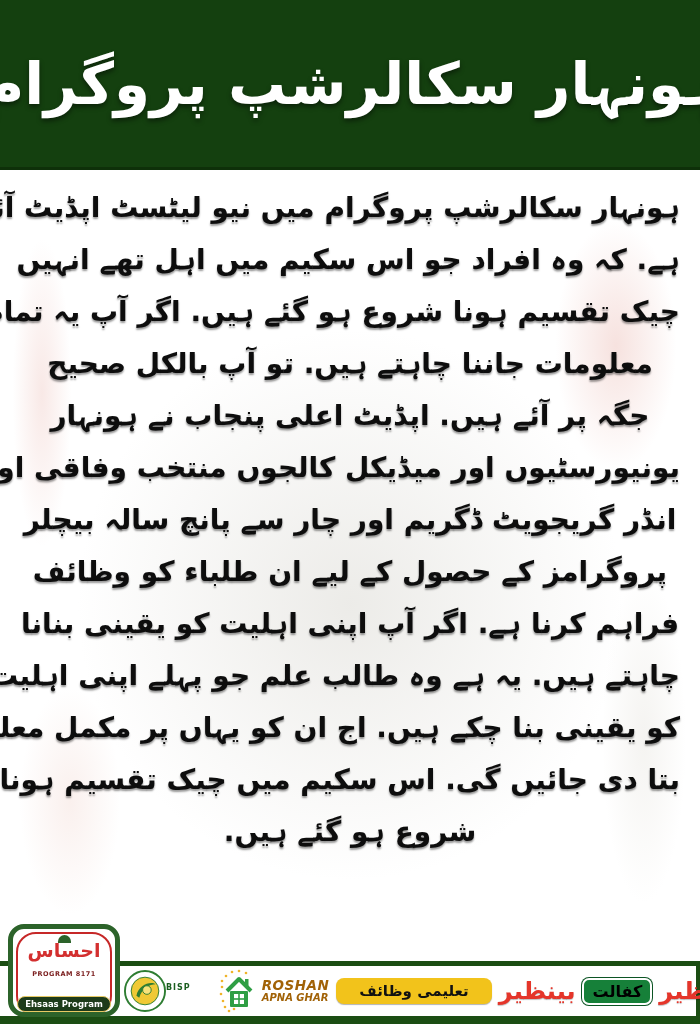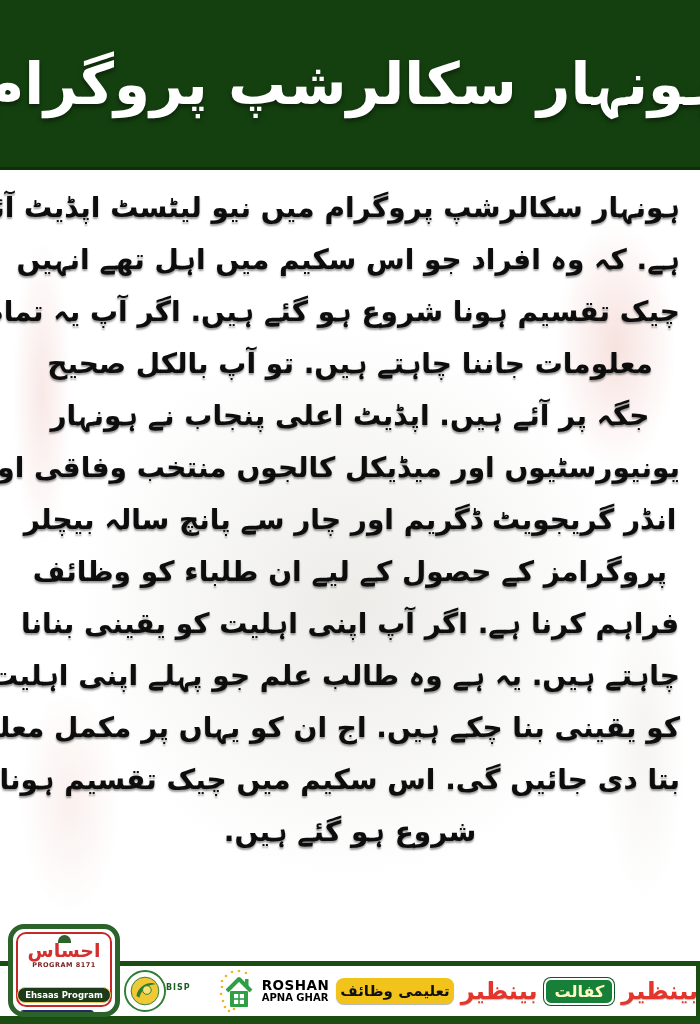--- a/index.html
+++ b/index.html
@@ -52,51 +52,51 @@
   .roundel { flex:0 0 auto; display:flex; flex-direction:row; align-items:center; }
   .bisp-label { font-size:8px; font-weight:bold; color:#1b5e20; letter-spacing:1px; margin-top:-7px; }
 
   
   .ehsaas-box {
     position:absolute; left:8px; top:924px; width:112px; height:93px; z-index:5;
     background:#ffffff; border:5px solid #2c632a; border-radius:16px;
     display:flex; flex-direction:column; align-items:center; overflow:hidden;
   }
   .ehsaas-inner {
-    width:96px; margin-top:3px; border:2px solid #c62828; border-radius:10px;
+    width:96px; margin-top:3px; border:2px solid #c62828; border-radius:20px;
     display:flex; flex-direction:column; align-items:center; padding:1px 0 2px;
     background:#ffffff;
   }
   .ehsaas-urdu { direction:rtl; color:#d32f2f; font-size:19px; font-weight:bold; line-height:20px; }
   .dome-icon { width:13px; height:8px; background:#2c632a; border-radius:7px 7px 0 0; margin-bottom:-3px; }
-  .ehsaas-sub { font-size:6.5px; font-weight:bold; color:#7c2020; letter-spacing:0.5px; margin-top:1px; }
+  .ehsaas-sub { font-size:6.5px; font-weight:bold; color:#7c2020; letter-spacing:0.5px; margin-top:10px; }
   .ehsaas-pill {
     margin-top:18px; background:#1d3b1a; color:#ffffff; font-size:8.5px; font-weight:bold;
     border:1px solid #e6ca64; border-radius:9px; padding:2px 7px; white-space:nowrap;
   }
   .flag-stripes { width:96px; margin-top:3px; }
   .stripe-navy { width:74px; height:7px; background:#232a63; border-radius:4px; margin:0 auto -2px 4px; }
   .stripe-red  { width:92px; height:10px; background:#c62828; border-radius:5px; margin:0 auto; }
 
   
   .badge-yellow {
     direction:rtl; background:#f2c31b; color:#111; font-weight:bold; font-size:15px;
-    border-radius:8px; padding:4px 4px; white-space:nowrap; box-shadow:0 1px 1px rgba(0,0,0,0.3);
+    border-radius:8px; padding:4px 23px; white-space:nowrap; box-shadow:0 1px 1px rgba(0,0,0,0.3);
   }
   .benazir-red {
     direction:rtl; color:#e5352a; font-weight:bold; font-size:24px; white-space:nowrap;
     text-shadow:0 1px 1px rgba(0,0,0,0.25);
   }
   .badge-green {
-    direction:rtl; background:#168039; color:#fef9c3; font-weight:bold; font-size:16px;
+    direction:rtl; background:#168039; color:#000000; font-weight:bold; font-size:16px;
     border:2px solid #ffffff; box-shadow:0 0 0 1px #0c5524; border-radius:7px;
     padding:2px 8px; white-space:nowrap;
   }
   .roshan-wrap { display:flex; align-items:center; gap:3px; flex:0 0 auto; }
-  .roshan-text { line-height:1; color:#000000; }
+  .roshan-text { line-height:1; color:#a16207;font-style:italic; }
   .roshan-l1 { font-size:13.5px; font-weight:bold; letter-spacing:0.5px; }
   .roshan-l2 { font-size:10px; font-weight:bold; }
 </style>
 </head>
 <body>
 
 <div class="page">
 
   <div class="header">
     <div class="header-title">ہونہار سکالرشپ پروگرام</div>

